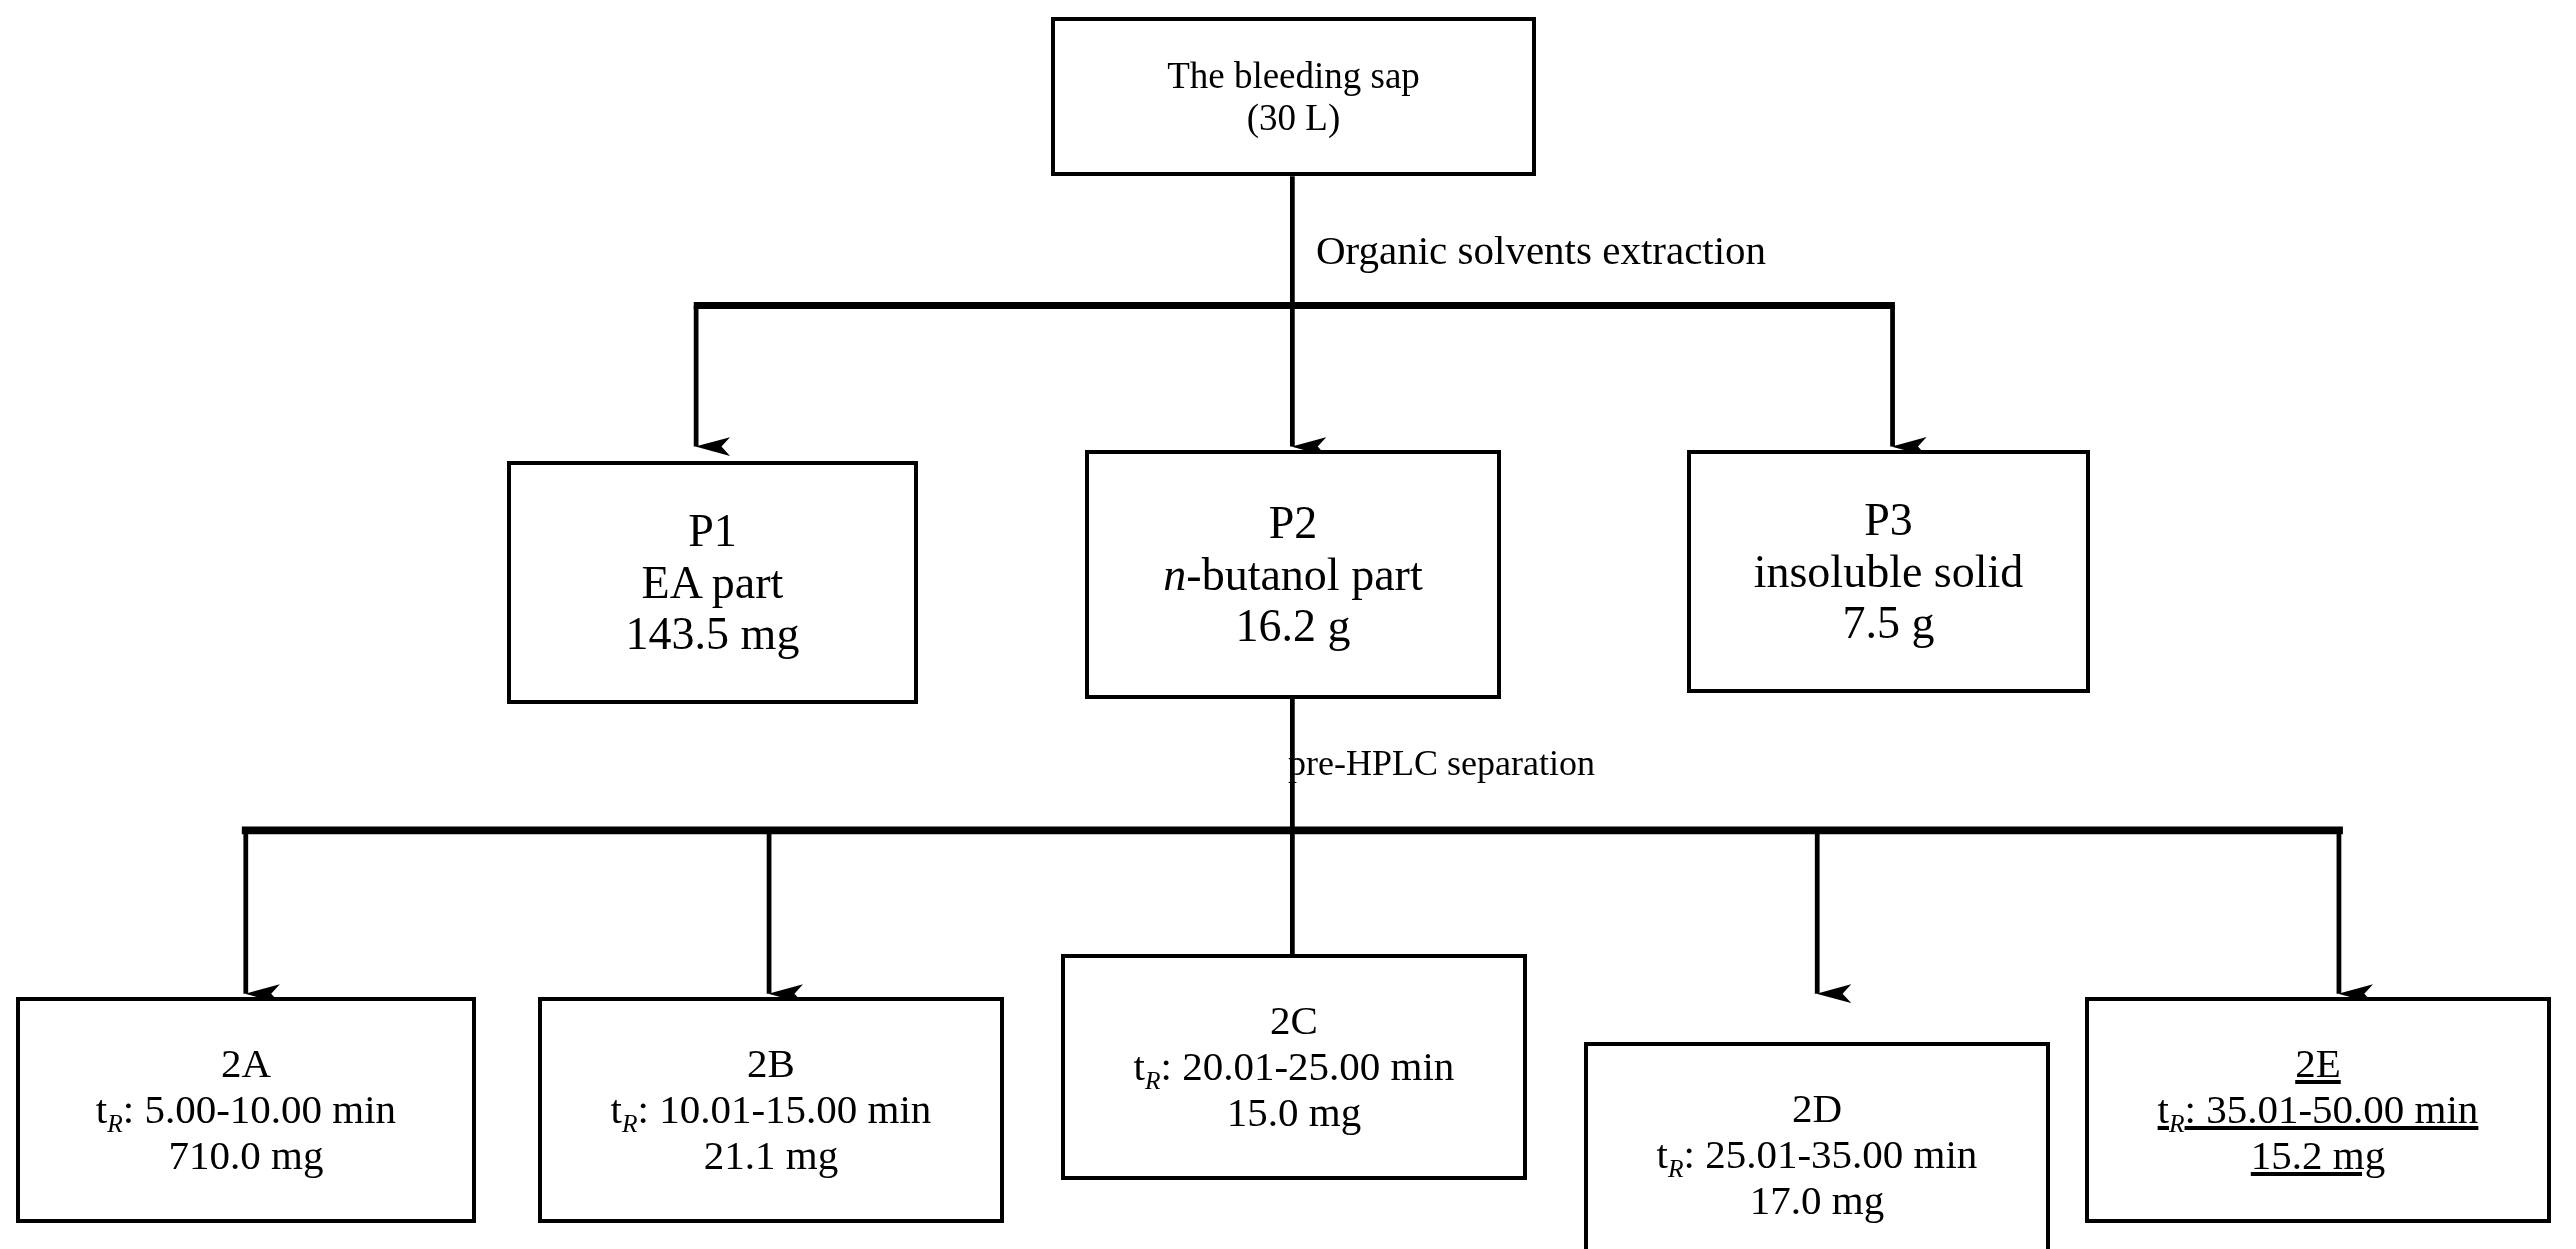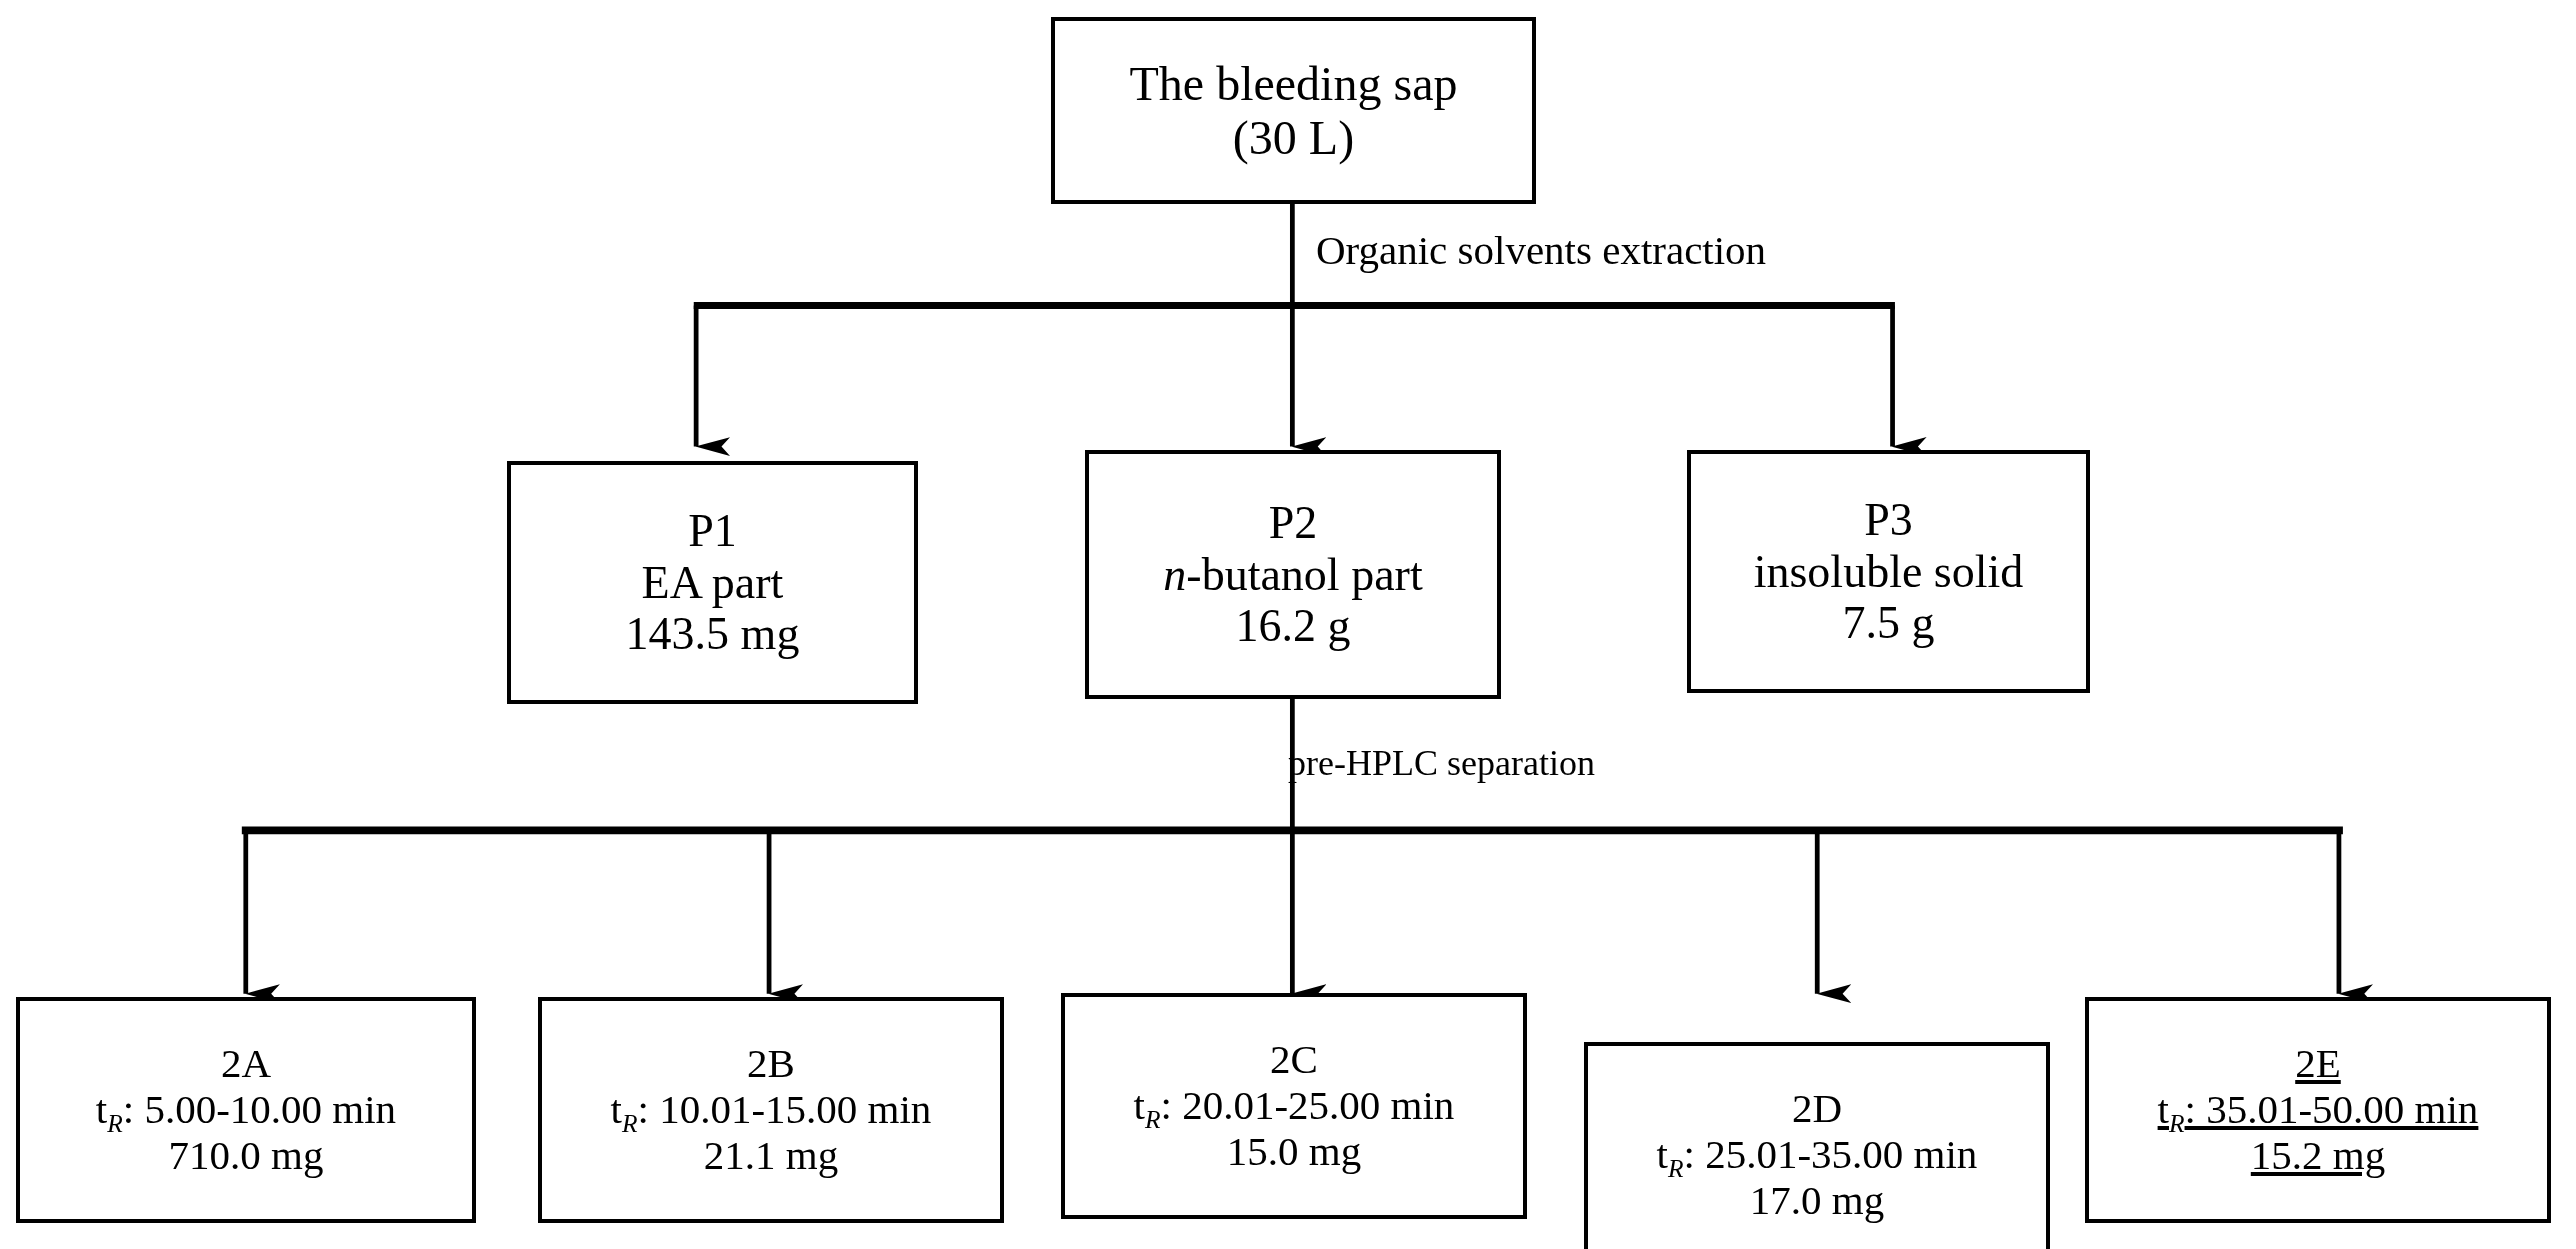--- a/index.html
+++ b/index.html
@@ -77,21 +77,21 @@
 
     <line x1="305" y1="1047" x2="2955" y2="1047" stroke="#000000" stroke-width="10"></line>
 
     <line x1="310" y1="1047" x2="310" y2="1253" stroke="#000000" stroke-width="6" marker-end="url(#arrowhead)"></line>
     <line x1="970" y1="1047" x2="970" y2="1253" stroke="#000000" stroke-width="6" marker-end="url(#arrowhead)"></line>
     <line x1="1630" y1="1047" x2="1630" y2="1253" stroke="#000000" stroke-width="6" marker-end="url(#arrowhead)"></line>
     <line x1="2292" y1="1047" x2="2292" y2="1253" stroke="#000000" stroke-width="6" marker-end="url(#arrowhead)"></line>
     <line x1="2950" y1="1047" x2="2950" y2="1253" stroke="#000000" stroke-width="6" marker-end="url(#arrowhead)"></line>
   </svg>
 
-  <div class="node" style="left:1051px; top:17.4px; width:485px; height:187px; font-size:48px;">
+  <div class="node" style="left:1051px; top:17.4px; width:485px; height:159px; font-size:37px;">
     <span class="line">The bleeding sap</span>
     <span class="line">(30 L)</span>
   </div>
 
   <div class="edge-label" style="left:1316px; top:230px; font-size:41px;">Organic solvents extraction</div>
 
   <div class="node" style="left:507px; top:461px; width:411px; height:243px; font-size:46px;">
     <span class="line">P1</span>
     <span class="line">
       <span class="ital"></span><span>EA part</span>
@@ -122,21 +122,21 @@
     <span class="line"><span>t</span><span class="sub">R</span><span>: 5.00-10.00 min</span></span>
     <span class="line">710.0 mg</span>
   </div>
 
   <div class="node" style="left:538px; top:997px; width:466px; height:226px; font-size:41px;">
     <span class="line">2B</span>
     <span class="line"><span>t</span><span class="sub">R</span><span>: 10.01-15.00 min</span></span>
     <span class="line">21.1 mg</span>
   </div>
 
-  <div class="node" style="left:1061px; top:993px; width:466px; height:226px; font-size:41px;">
+  <div class="node" style="left:1061px; top:954px; width:466px; height:226px; font-size:41px;">
     <span class="line">2C</span>
     <span class="line"><span>t</span><span class="sub">R</span><span>: 20.01-25.00 min</span></span>
     <span class="line">15.0 mg</span>
   </div>
 
   <div class="node" style="left:1584px; top:1042px; width:466px; height:226px; font-size:41px;">
     <span class="line">2D</span>
     <span class="line"><span>t</span><span class="sub">R</span><span>: 25.01-35.00 min</span></span>
     <span class="line">17.0 mg</span>
   </div>

